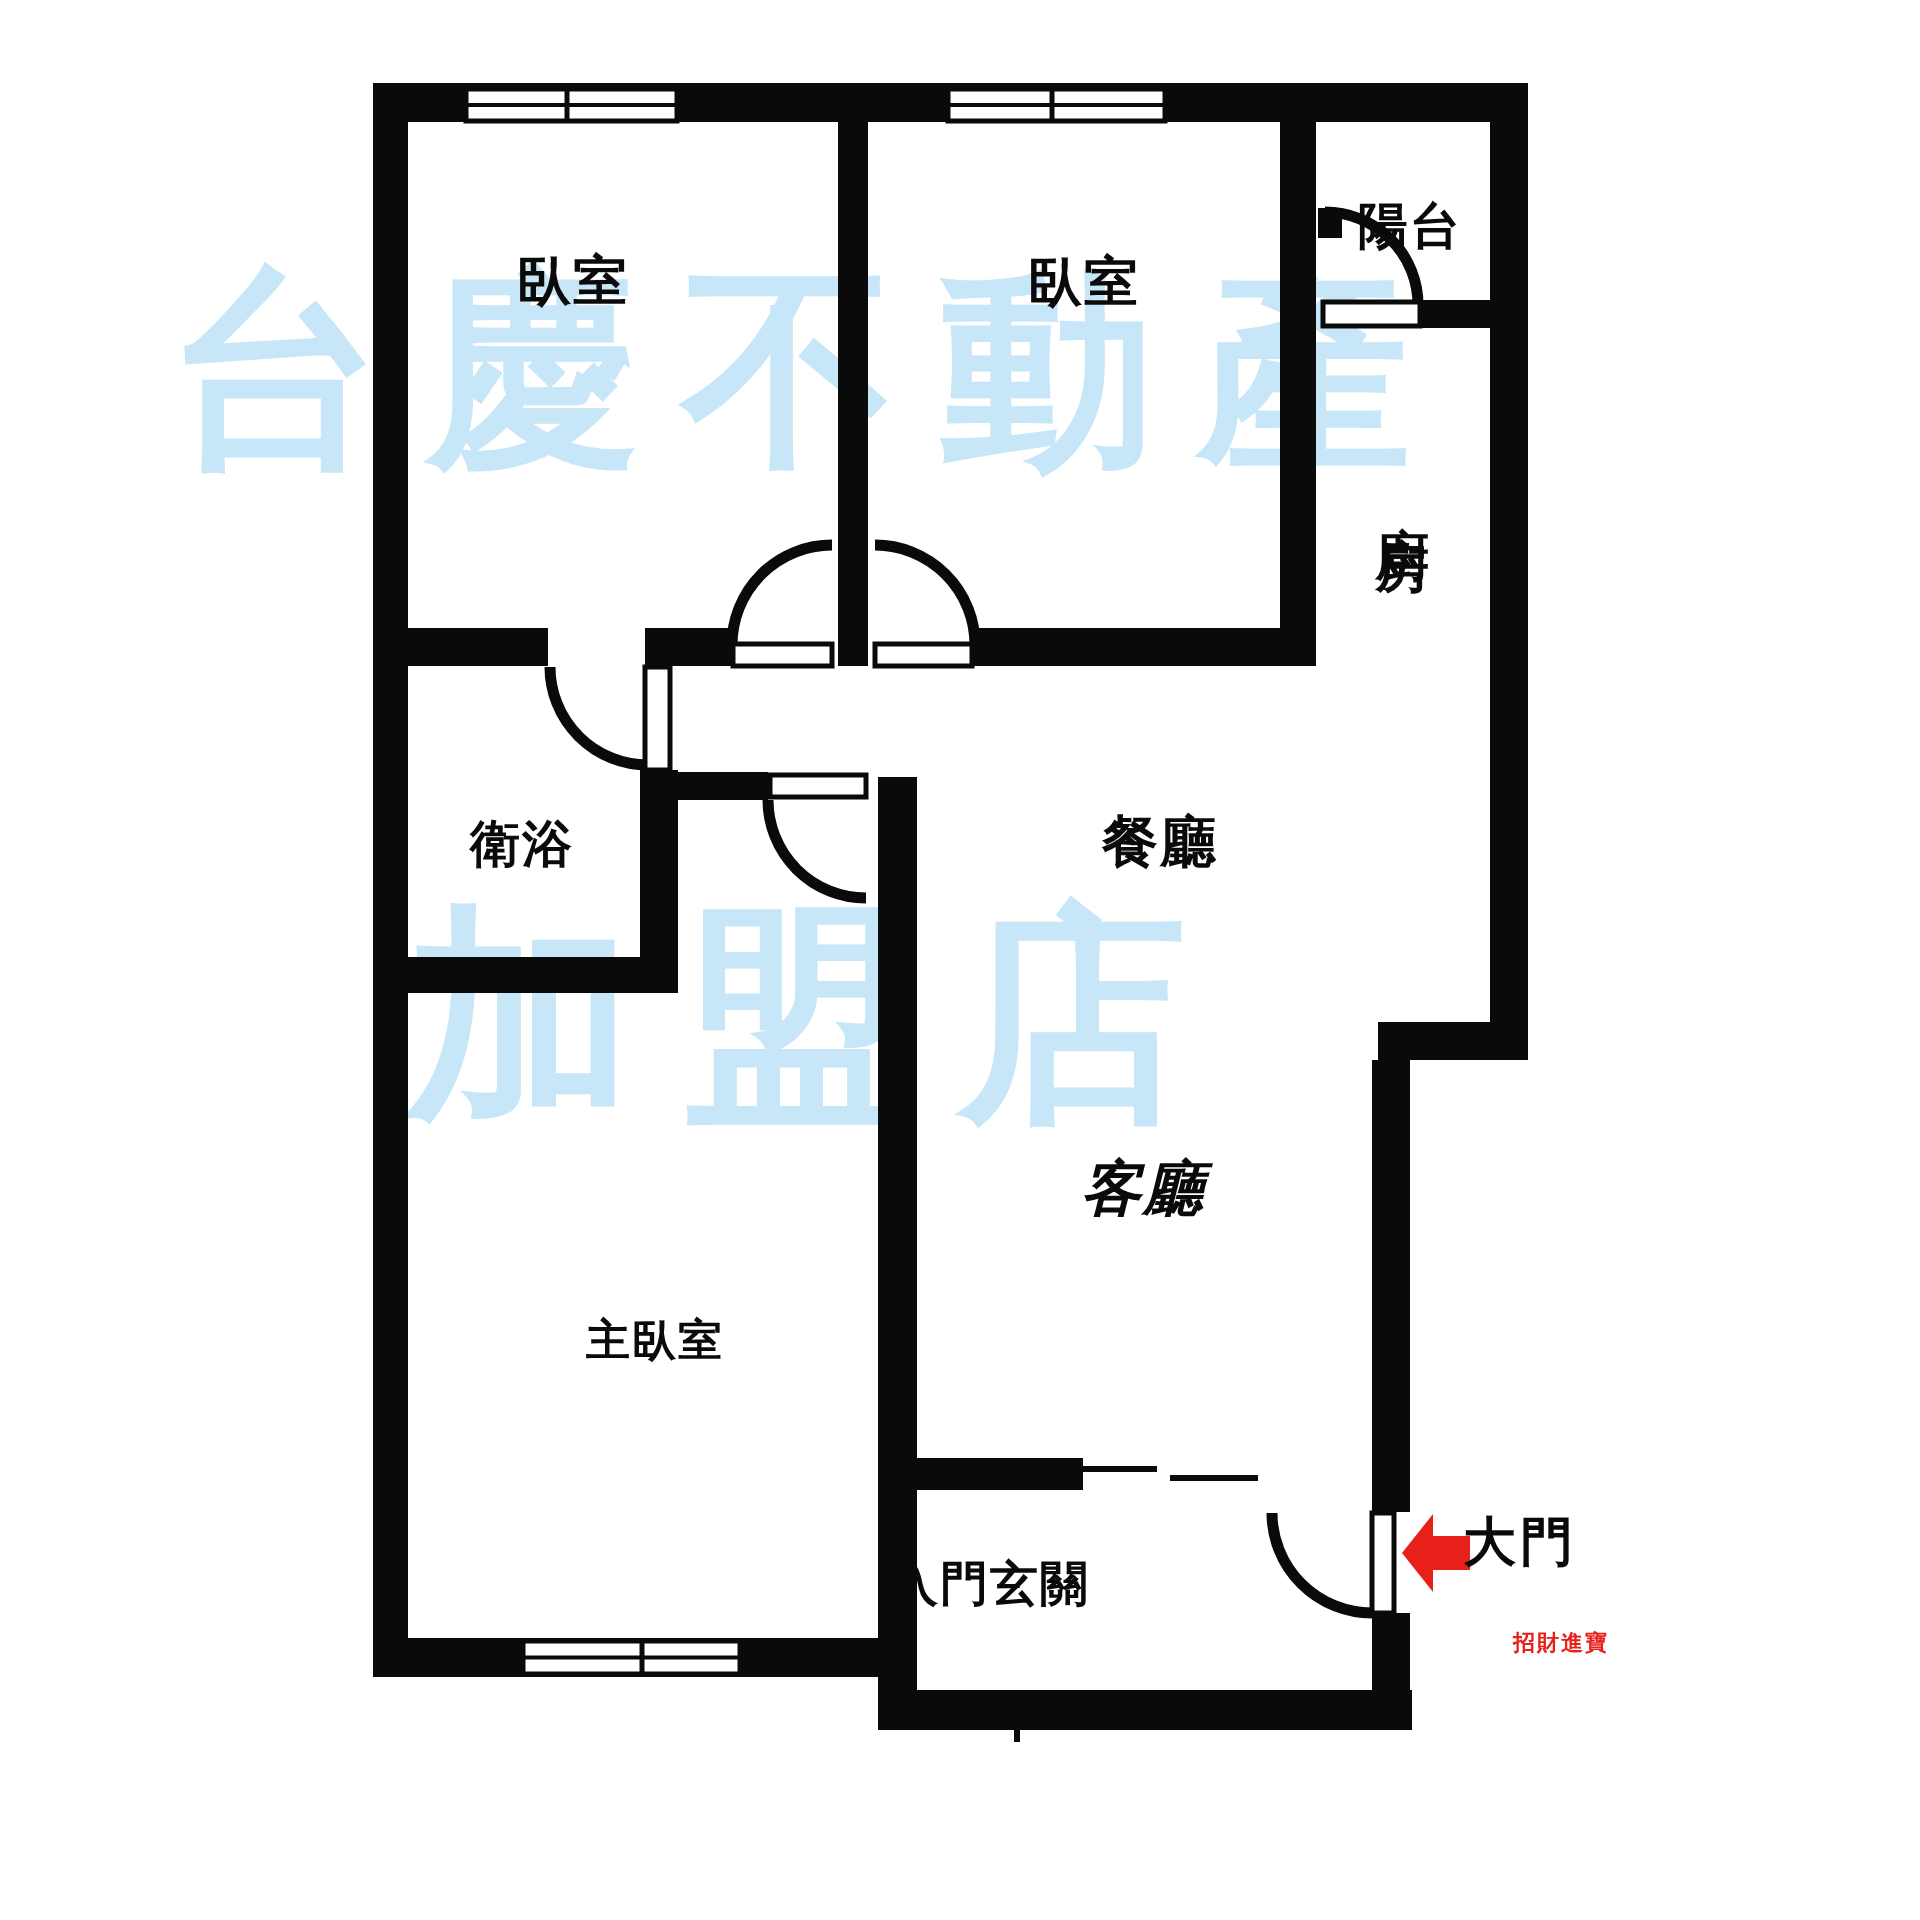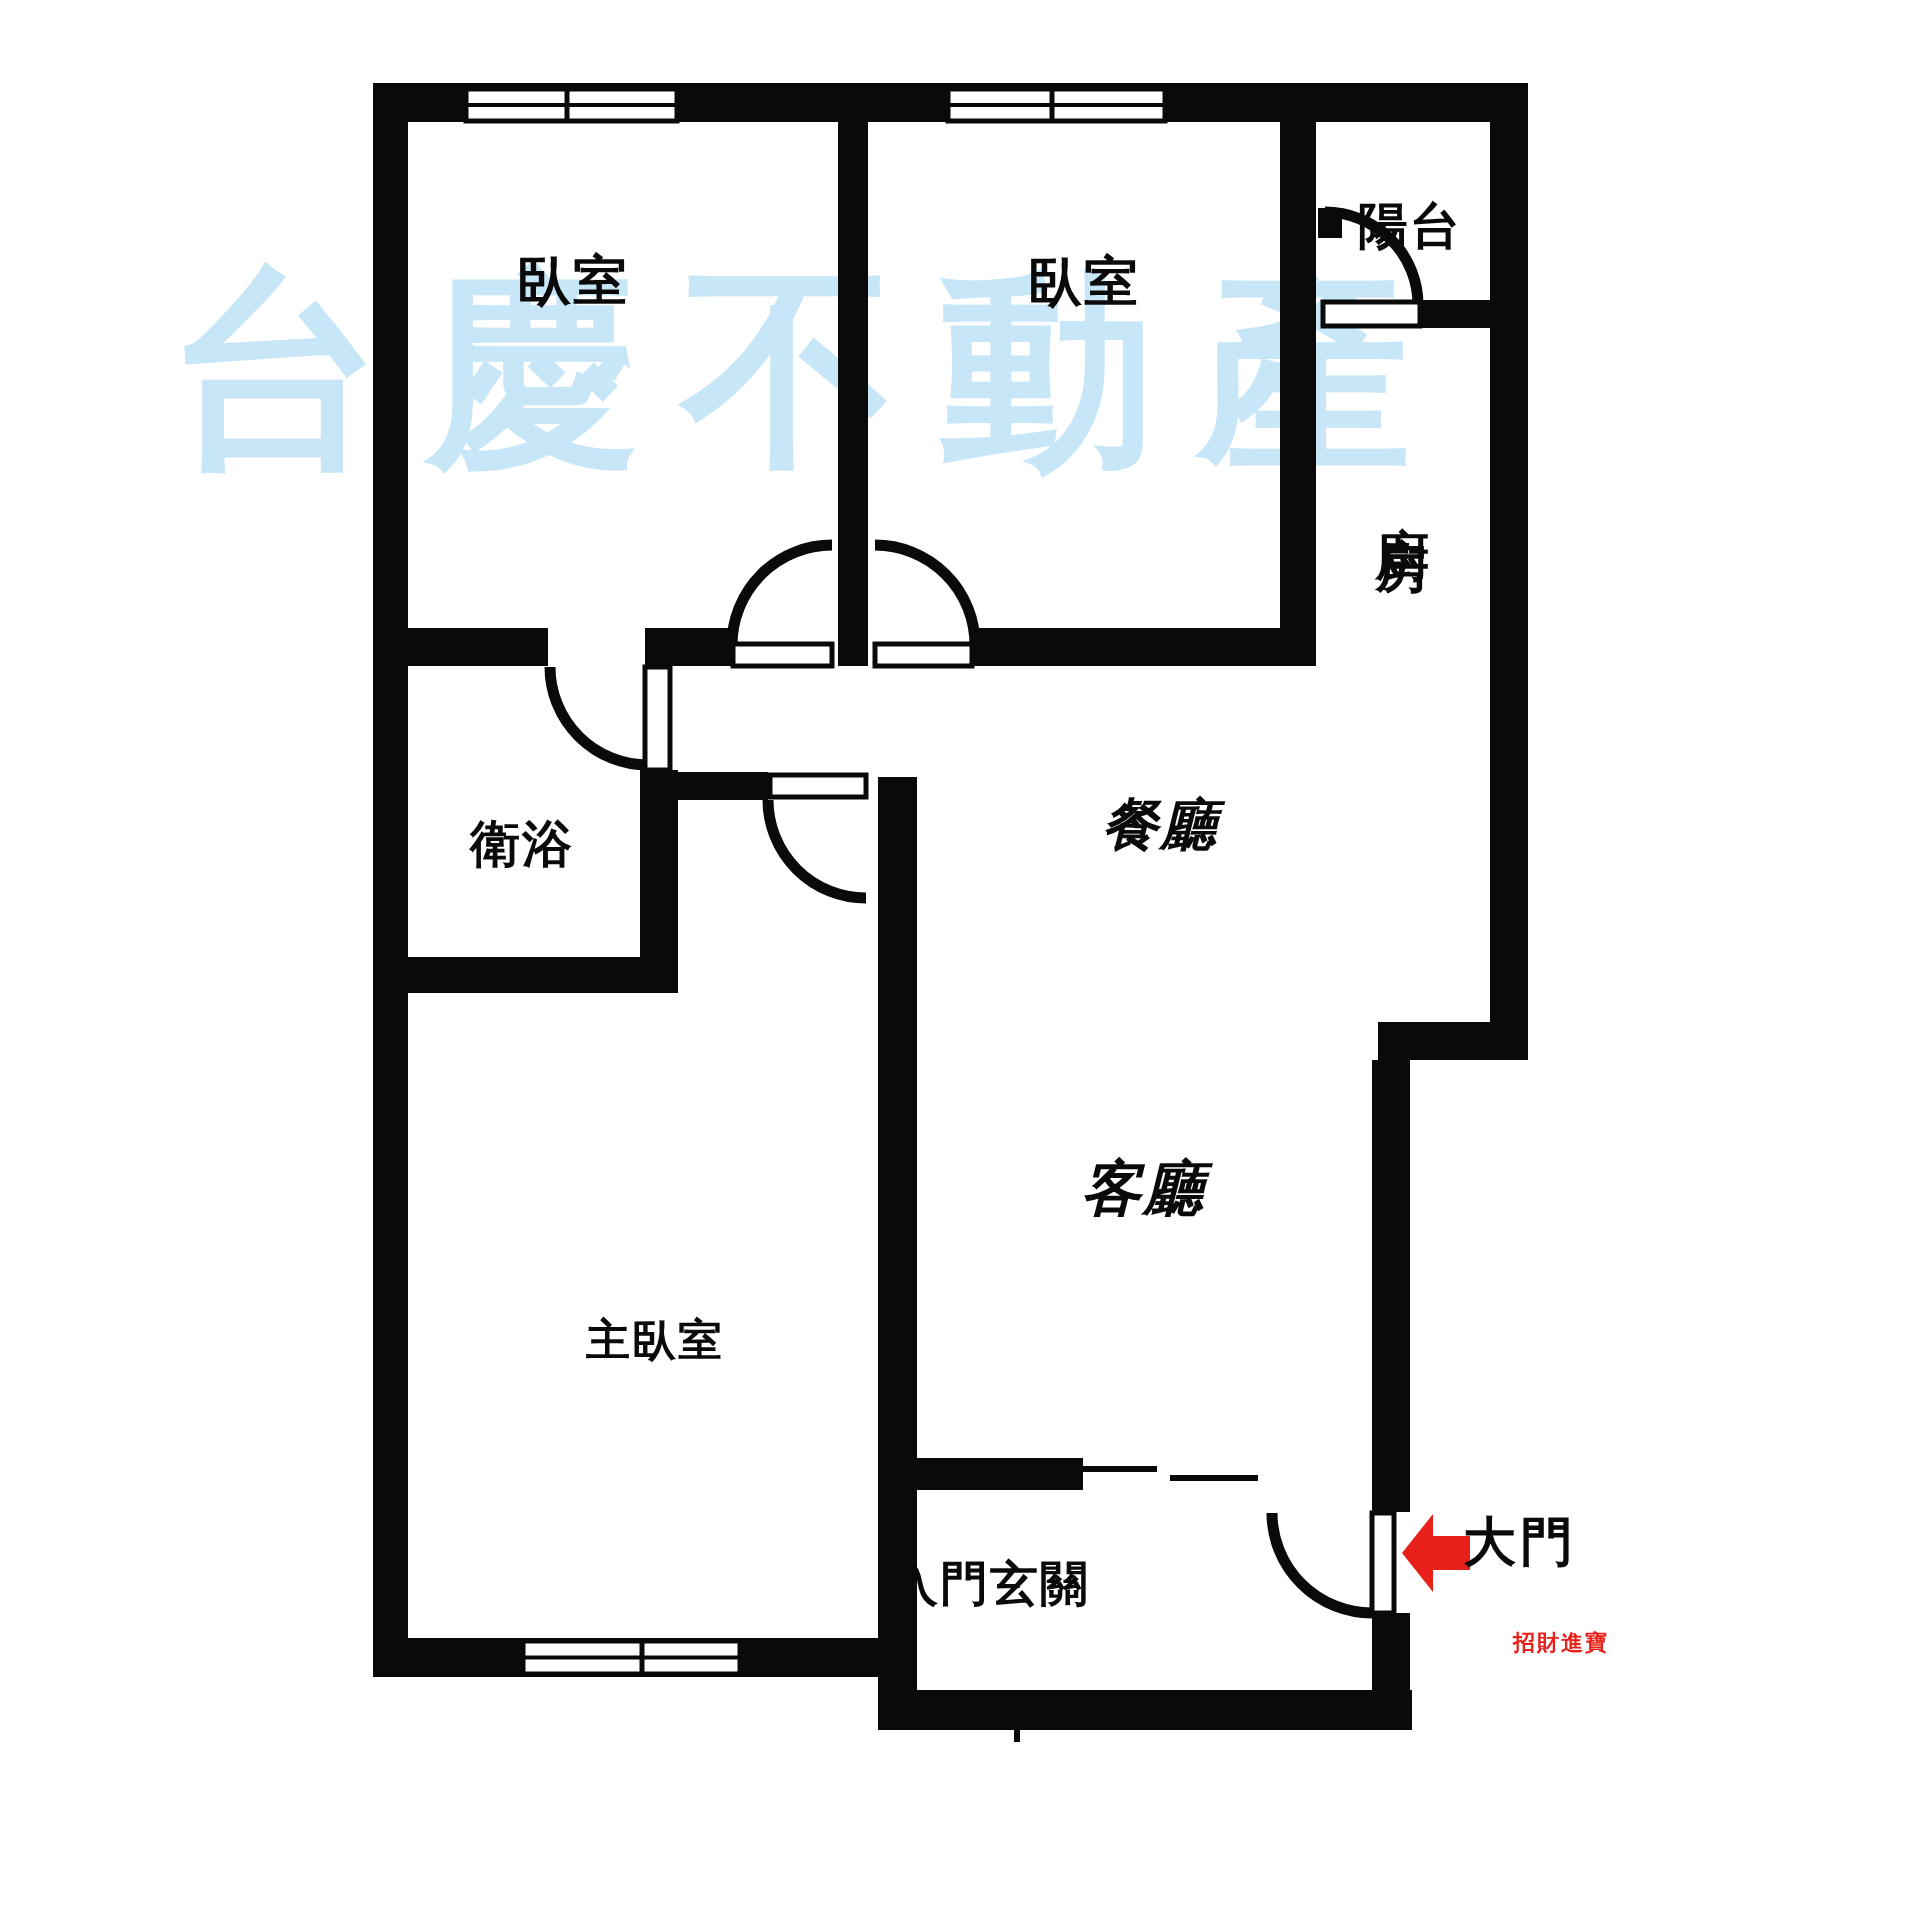--- a/index.html
+++ b/index.html
@@ -20,20 +20,21 @@
               font-family:Liberation Sans, sans-serif;}
   .blessing{position:absolute;transform:translate(-50%,-50%);font-weight:700;white-space:nowrap;
             letter-spacing:2px;font-family:"DejaVu Sans","Liberation Sans",sans-serif;}
 </style>
 </head>
 <body>
 
 <div id="stage">
   <div id="watermark-layer">
       <div class="wm-row" style="left: 168px; top: 262px; font-size: 215px; letter-spacing: 42px; color: rgb(199, 230, 247);">台慶不動產</div>
+      <div class="wm-row" style="left: 405px; top: 902px; font-size: 230px; letter-spacing: 46px; color: rgb(199, 230, 247);">加盟店</div>
     </div>
   <svg id="plan-svg" width="1920" height="1920" viewBox="0 0 1920 1920">
       <rect x="373" y="83" width="1155" height="39" fill="#0a0a0a"></rect>
       <rect x="373" y="83" width="35" height="1594" fill="#0a0a0a"></rect>
       <rect x="373" y="1638" width="544" height="39" fill="#0a0a0a"></rect>
       <rect x="1490" y="83" width="38" height="977" fill="#0a0a0a"></rect>
       <rect x="1378" y="1022" width="150" height="38" fill="#0a0a0a"></rect>
       <rect x="1372" y="1060" width="38" height="452" fill="#0a0a0a"></rect>
       <rect x="1372" y="1613" width="38" height="117" fill="#0a0a0a"></rect>
       <rect x="878" y="1690" width="534" height="40" fill="#0a0a0a"></rect>
@@ -74,21 +75,21 @@
       <path d="M 1272 1513 A 100 100 0 0 0 1372 1613" fill="none" stroke="#0a0a0a" stroke-width="11"></path>
       <rect x="1372" y="1513" width="22" height="100" fill="#ffffff" stroke="#0a0a0a" stroke-width="5"></rect>
       <polygon points="1402,1553 1433,1514 1433,1536 1470,1536 1470,1570 1433,1570 1433,1592" fill="#e7211a"></polygon>
     </svg>
   <div id="label-layer">
       <div class="room-label" style="left: 573px; top: 281px; font-size: 54px;">臥室</div>
       <div class="room-label" style="left: 1084px; top: 282px; font-size: 54px;">臥室</div>
       <div class="room-label" style="left: 1410px; top: 178px; font-size: 50px; margin-top: 48px;">陽台</div>
       <div class="room-label vertical" style="left: 1402px; top: 492px; font-size: 54px;">廚房</div>
       <div class="room-label" style="left: 522px; top: 844px; font-size: 50px;">衛浴</div>
-      <div class="room-label" style="left: 1160px; top: 825px; font-size: 56px; font-style: italic;">餐廳</div>
+      <div class="room-label" style="left: 1160px; top: 842px; font-size: 56px;">餐廳</div>
       <div class="room-label" style="left: 1143px; top: 1188px; font-size: 60px; font-style: italic;">客廳</div>
       <div class="room-label" style="left: 655px; top: 1340px; font-size: 44px;">主臥室</div>
       <div class="room-label" style="left: 990px; top: 1583px; font-size: 48px;">入門玄關</div>
     </div>
 
   <div id="entrance-note">
     <div class="door-label" id="door-label" style="left: 1520px; top: 1543px; font-size: 53px;">大門</div>
     <div class="blessing" id="blessing-label" style="left: 1517px; top: 1643px; font-size: 22px; color: rgb(231, 33, 26); margin-left: 44px;">招財進寶</div>
   </div>
 </div>

